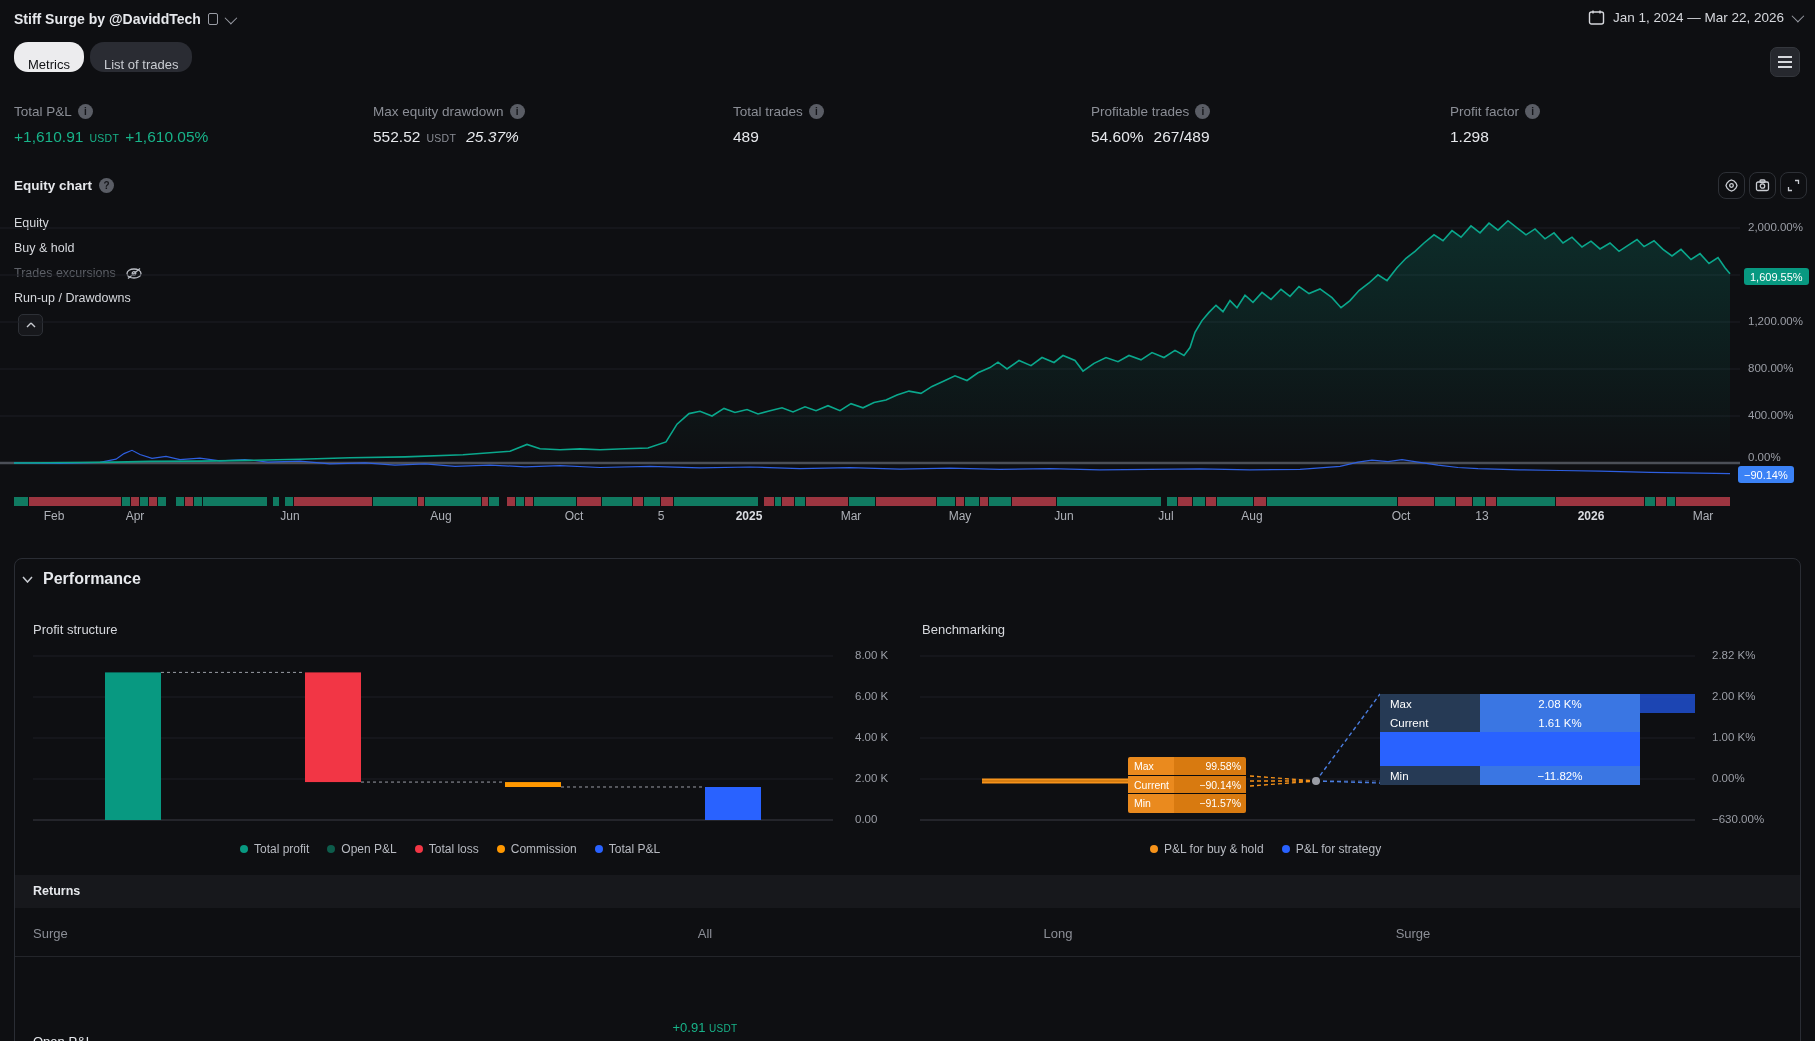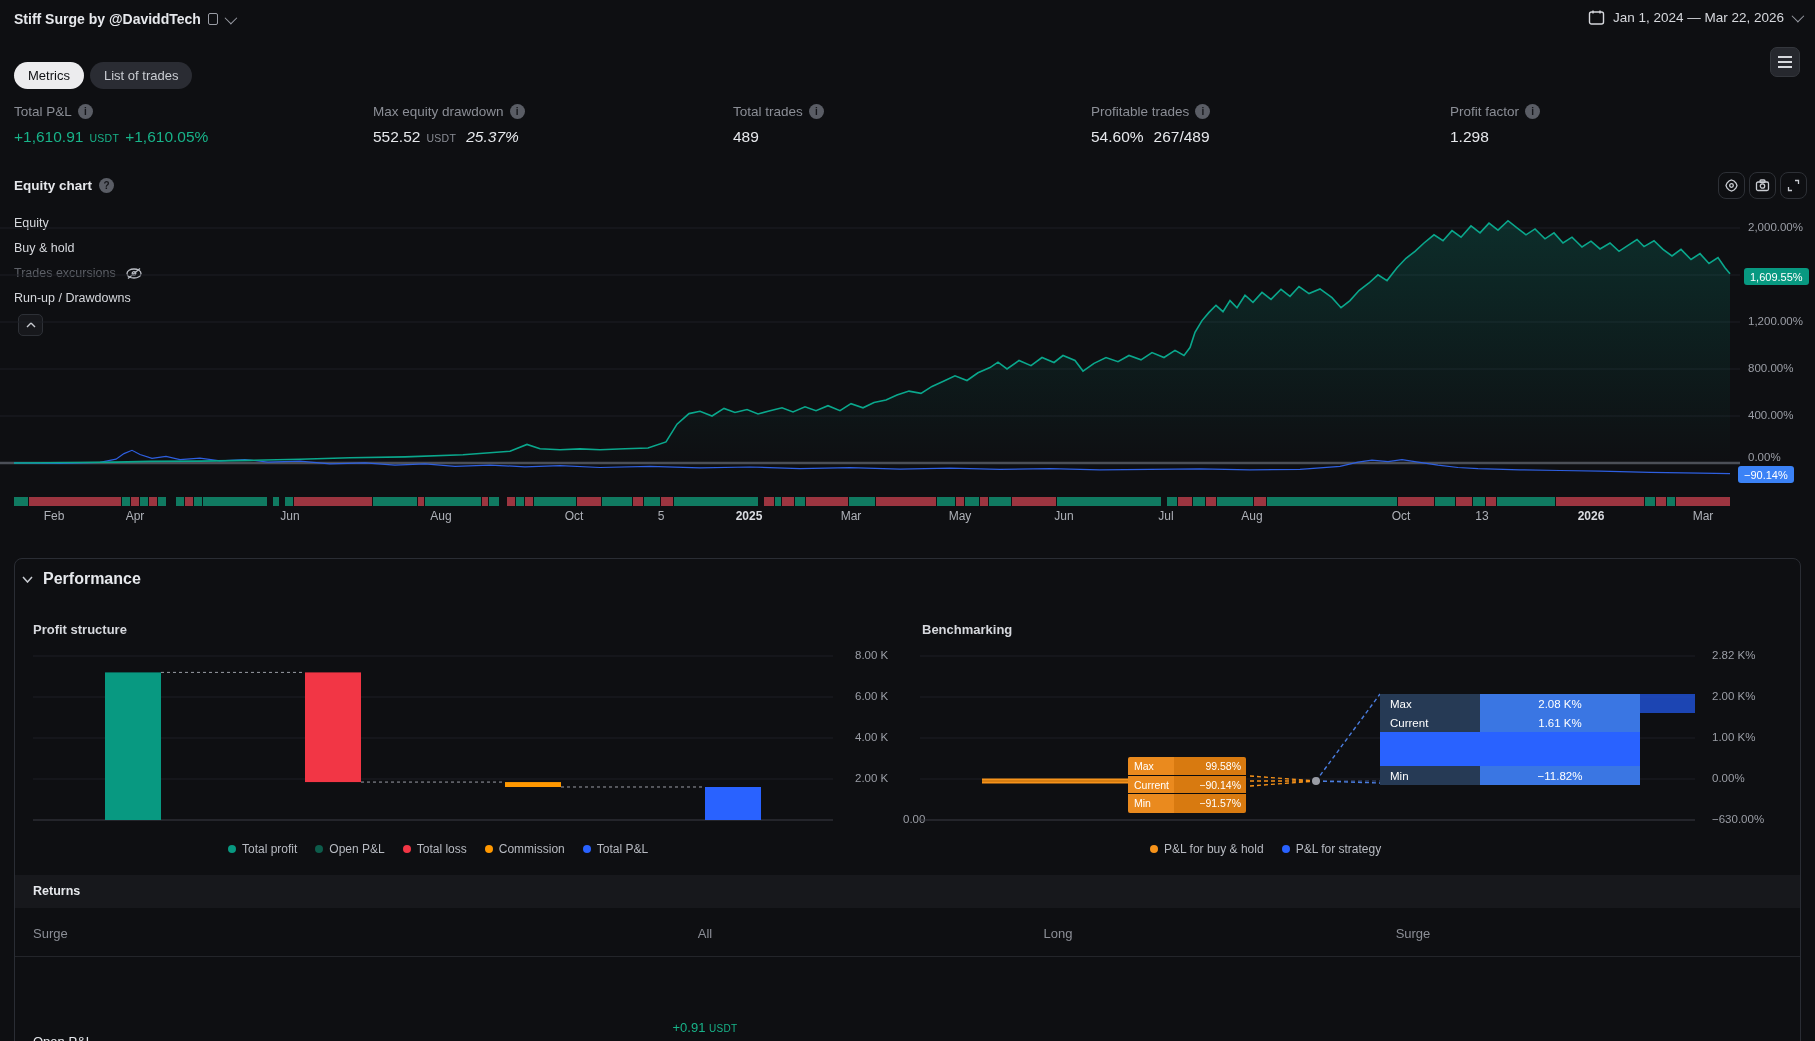--- a/index.html
+++ b/index.html
@@ -9,21 +9,21 @@
 
   .abs { position:absolute; }
 
   
   .topbar-title { position:absolute; left:14px; top:11px; display:flex; align-items:center; gap:7px; font-size:14px; font-weight:bold; color:#e6e8ec; }
   .lock-box { display:inline-block; width:10px; height:12px; border:1px solid #9a9da5; border-radius:2px; }
   .chev { width:9px; height:9px; border-right:1.5px solid #9a9da5; border-bottom:1.5px solid #9a9da5; transform:rotate(45deg) translateY(-2px); display:inline-block; }
   .date-group { position:absolute; right:14px; top:9px; display:flex; align-items:center; gap:8px; font-size:13.5px; color:#d6d8dd; cursor:pointer; }
 
   
-  .tab { position:absolute; top:62px; height:27px; border:none; border-radius:14px; font-size:13px; padding:0 14px; cursor:pointer; font-family:inherit; }
+  .tab { position:absolute; top:42px; height:16px; border:none; border-radius:14px; font-size:13px; padding:15px 14px; cursor:pointer; font-family:inherit; }
   .tab.active { background:#ececee; color:#101114; }
   .tab.inactive { background:#2a2c33; color:#c9ccd2; }
   .menu-btn { position:absolute; right:15px; top:47px; width:30px; height:30px; background:#26282e; border:1px solid #34373d; border-radius:7px; cursor:pointer; display:flex; flex-direction:column; justify-content:center; align-items:center; gap:3px; }
   .menu-btn i { display:block; width:14px; height:2px; background:#d6d8dd; }
 
   
   .metric { position:absolute; top:104px; }
   .metric .lbl { font-size:13.5px; color:#8b8e96; display:flex; align-items:center; gap:6px; }
   .metric .vals { margin-top:9px; font-size:15.5px; color:#e6e8ec; display:flex; align-items:baseline; gap:6px; }
   .metric .unit { font-size:10.5px; color:#8b8e96; letter-spacing:.3px; }
@@ -46,21 +46,21 @@
 
   #markers-strip { position:absolute; left:14px; top:497px; width:1716px; height:9px; display:flex; overflow:hidden; }
   #markers-strip i { display:block; height:9px; margin-right:1px; flex:none; }
   #markers-strip i.g { background:#107a61; }
   #markers-strip i.r { background:#9c3540; }
   #markers-strip i.x { background:transparent; }
 
   
   .perf-card { position:absolute; left:14px; top:558px; width:1787px; height:600px; border:1px solid #2a2d34; border-radius:8px; }
   .perf-header { position:absolute; left:22px; top:570px; display:flex; align-items:center; gap:10px; font-size:16px; font-weight:bold; color:#e6e8ec; cursor:pointer; }
-  .sub-label { position:absolute; font-size:13px; font-weight:bold; color:#d6d8dd; }
+  .sub-label { position:absolute; font-size:13px; font-weight:normal; color:#d6d8dd; }
 
   .legend-row { position:absolute; display:flex; gap:18px; font-size:12px; color:#b7bac1; }
   .legend-row .it { display:flex; align-items:center; gap:6px; }
   .dot { width:8px; height:8px; border-radius:50%; display:inline-block; }
 
   #profit-ylabels span, #bench-ylabels span { position:absolute; font-size:11.5px; color:#9b9ea6; white-space:nowrap; }
 
   
   .o-tip { position:absolute; left:1128px; top:757px; width:118px; font-size:10.5px; color:#fff; border-radius:2px; overflow:hidden; }
   .o-tip .row { display:flex; height:18.5px; line-height:18.5px; border-bottom:1px solid rgba(0,0,0,.25); }
@@ -341,23 +341,23 @@
       <rect x="672" y="141.995" width="56" height="33.004999999999995" fill="#2962ff"></rect>
       <line x1="128" y1="27.400000000000006" x2="272" y2="27.400000000000006" stroke="#9a9da5" stroke-width="1" stroke-dasharray="3,3"></line>
       <line x1="328" y1="137.075" x2="472" y2="137.075" stroke="#9a9da5" stroke-width="1" stroke-dasharray="3,3"></line>
       <line x1="528" y1="141.995" x2="672" y2="141.995" stroke="#9a9da5" stroke-width="1" stroke-dasharray="3,3"></line>
     </svg>
   <div id="profit-ylabels" class="abs" style="left:855px;top:645px;width:60px;height:185px;">
       <span style="top: 4px; left: 0px;">8.00 K</span>
       <span style="top: 45px; left: 0px;">6.00 K</span>
       <span style="top: 86px; left: 0px;">4.00 K</span>
       <span style="top: 127px; left: 0px;">2.00 K</span>
-      <span style="top: 168px; left: 0px; margin-left: 48px;">0.00</span>
-    </div>
-  <div class="legend-row" style="left:228px;top:842px;">
+      <span style="top: 168px; left: 0px;">0.00</span>
+    </div>
+  <div class="legend-row" style="left:240px;top:842px;">
     <span class="it">
         <span class="dot" style="background:#089981;"></span>
         <span>Total profit</span>
       </span>
     <span class="it">
         <span class="dot" style="background:#0d5c4b;"></span>
         <span>Open P&amp;L</span>
       </span>
     <span class="it">
         <span class="dot" style="background:#f23645;"></span>

